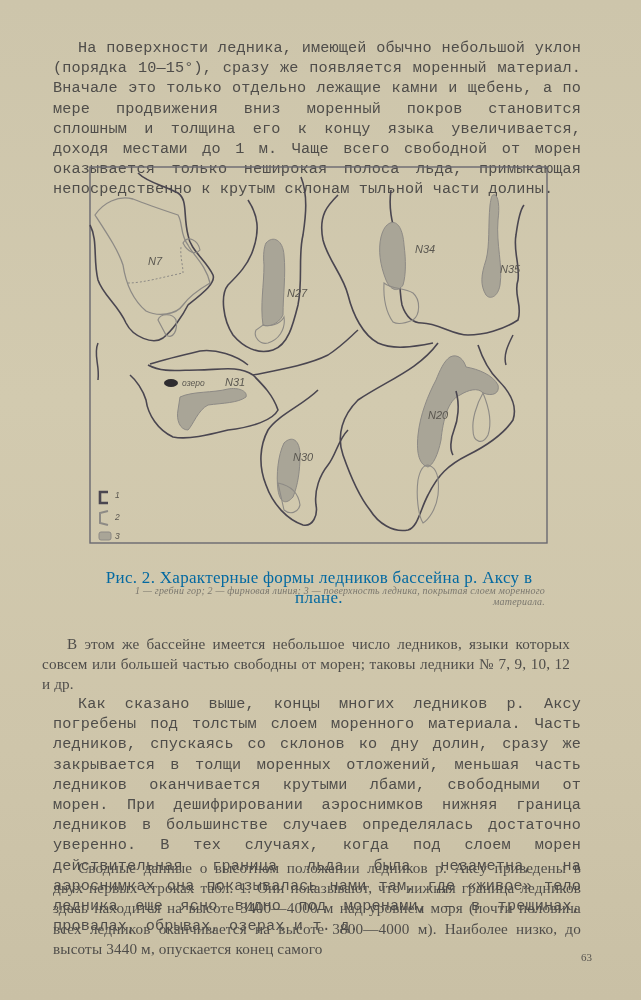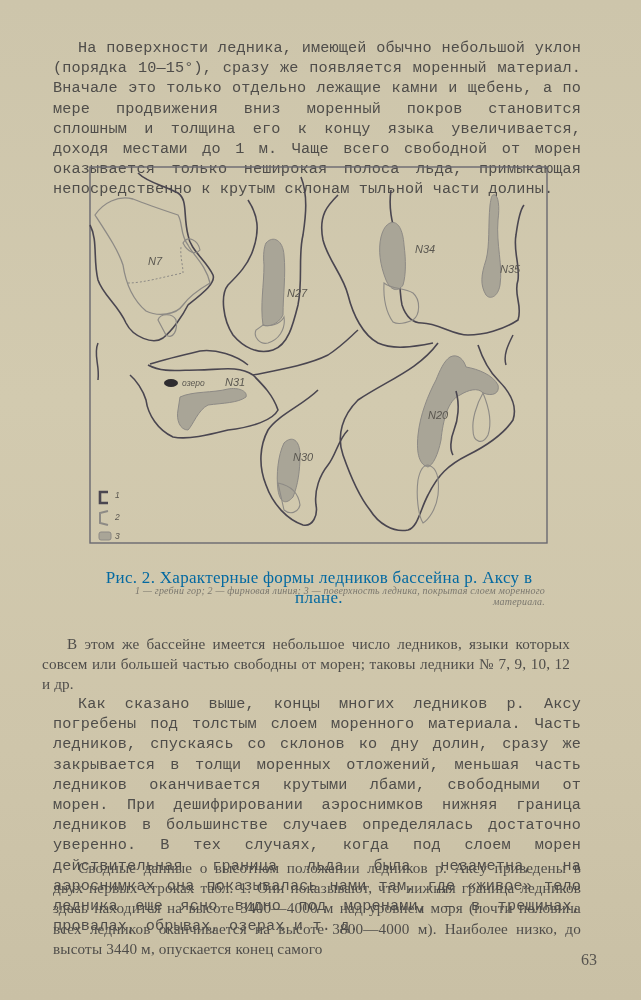--- a/index.html
+++ b/index.html
@@ -35,21 +35,21 @@
     text-align: center; font-size: 17px; letter-spacing: 0.3px;
     color: #0369a1; filter: blur(0.45px);
   }
   .caption-legend {
     position: absolute; left: 95px; top: 585px; width: 450px;
     text-align: right; font-size: 10px; line-height: 11px; font-style: italic;
     letter-spacing: 0.2px; color: #7a776e; filter: blur(0.5px);
   }
   .page-number {
     position: absolute; left: 581px; top: 951px;
-    font-size: 16px; color: #57544f; filter: blur(0.5px);
+    font-size: 11px; color: #57544f; filter: blur(0.5px);
   }
   .fig-label { font-family: "Liberation Sans", "DejaVu Sans", sans-serif; font-style: italic; font-size: 11px; fill: #5a5750; }
   .fig-label-small { font-family: "Liberation Sans", "DejaVu Sans", sans-serif; font-style: italic; font-size: 8.5px; fill: #5a5750; }
 </style>
 </head>
 <body>
 
 <div class="para indent" id="p1">На поверхности ледника, имеющей обычно небольшой уклон (порядка 10—15°), сразу же появляется моренный материал. Вначале это только отдельно лежащие камни и щебень, а по мере продвижения вниз моренный покров становится сплошным и толщина его к концу языка увеличивается, доходя местами до 1 м. Чаще всего свободной от морен оказывается только неширокая полоса льда, примыкающая непосредственно к крутым склонам тыльной части долины.</div>
 
 <div class="figure">

